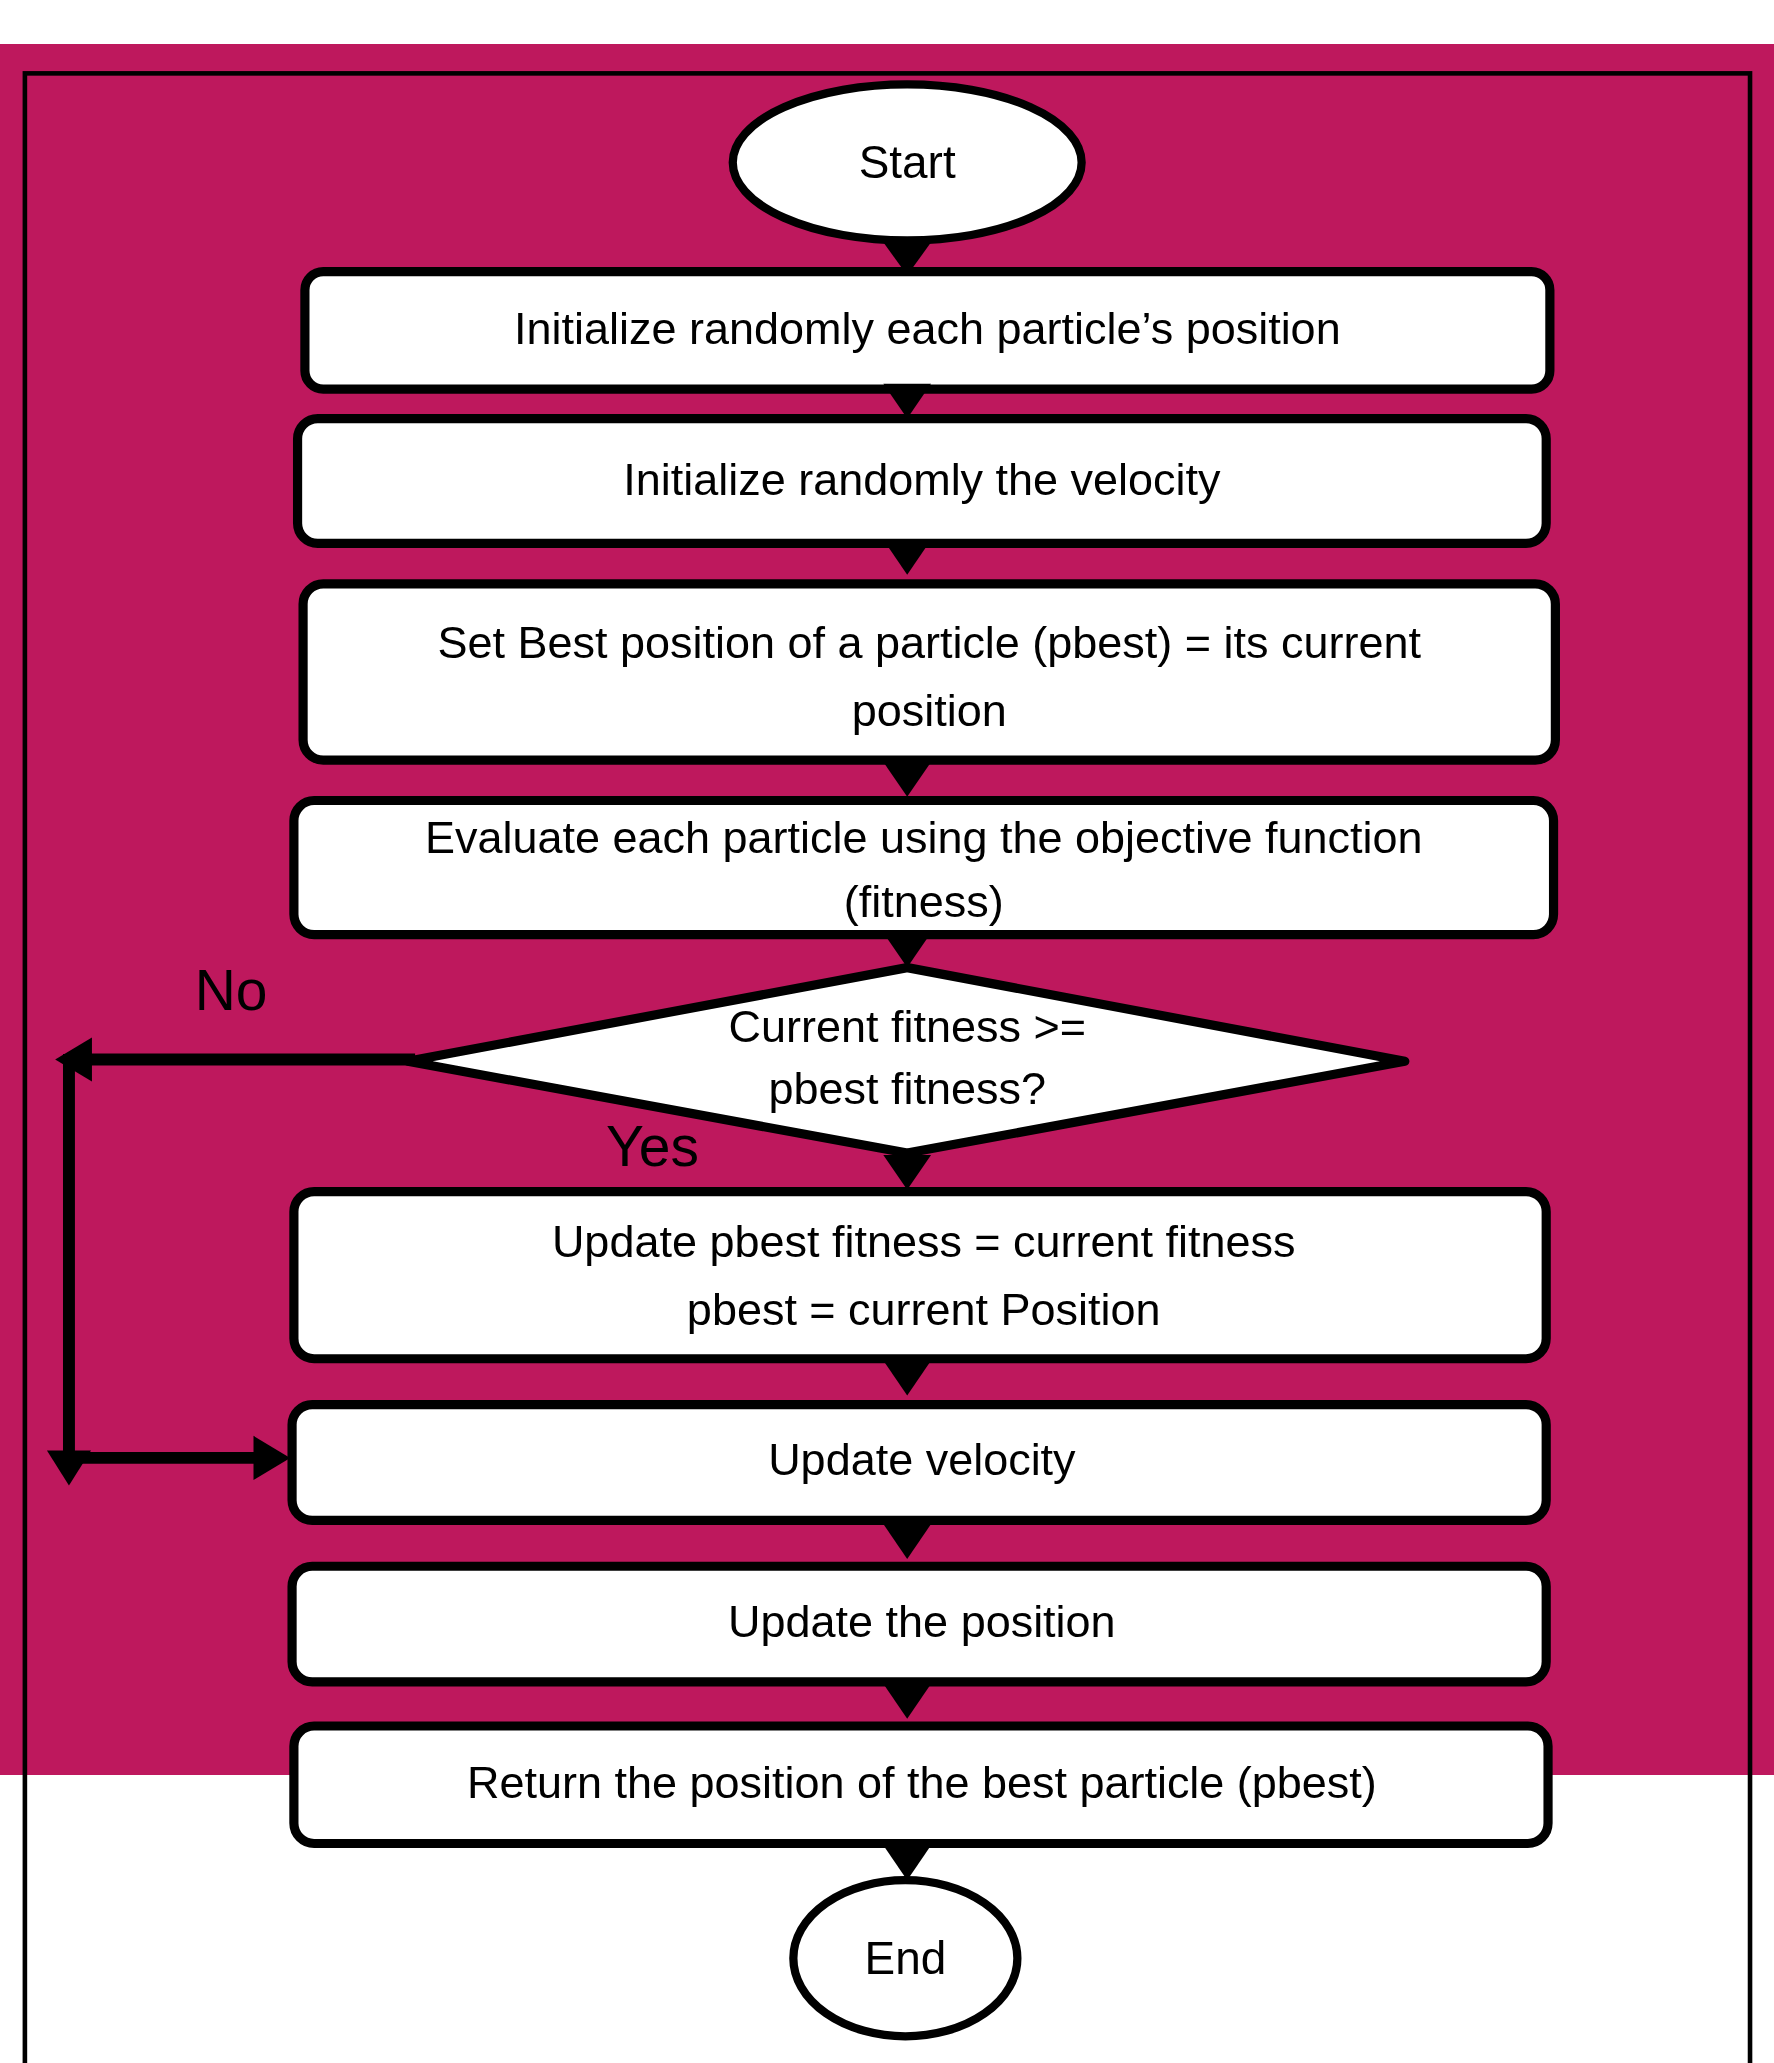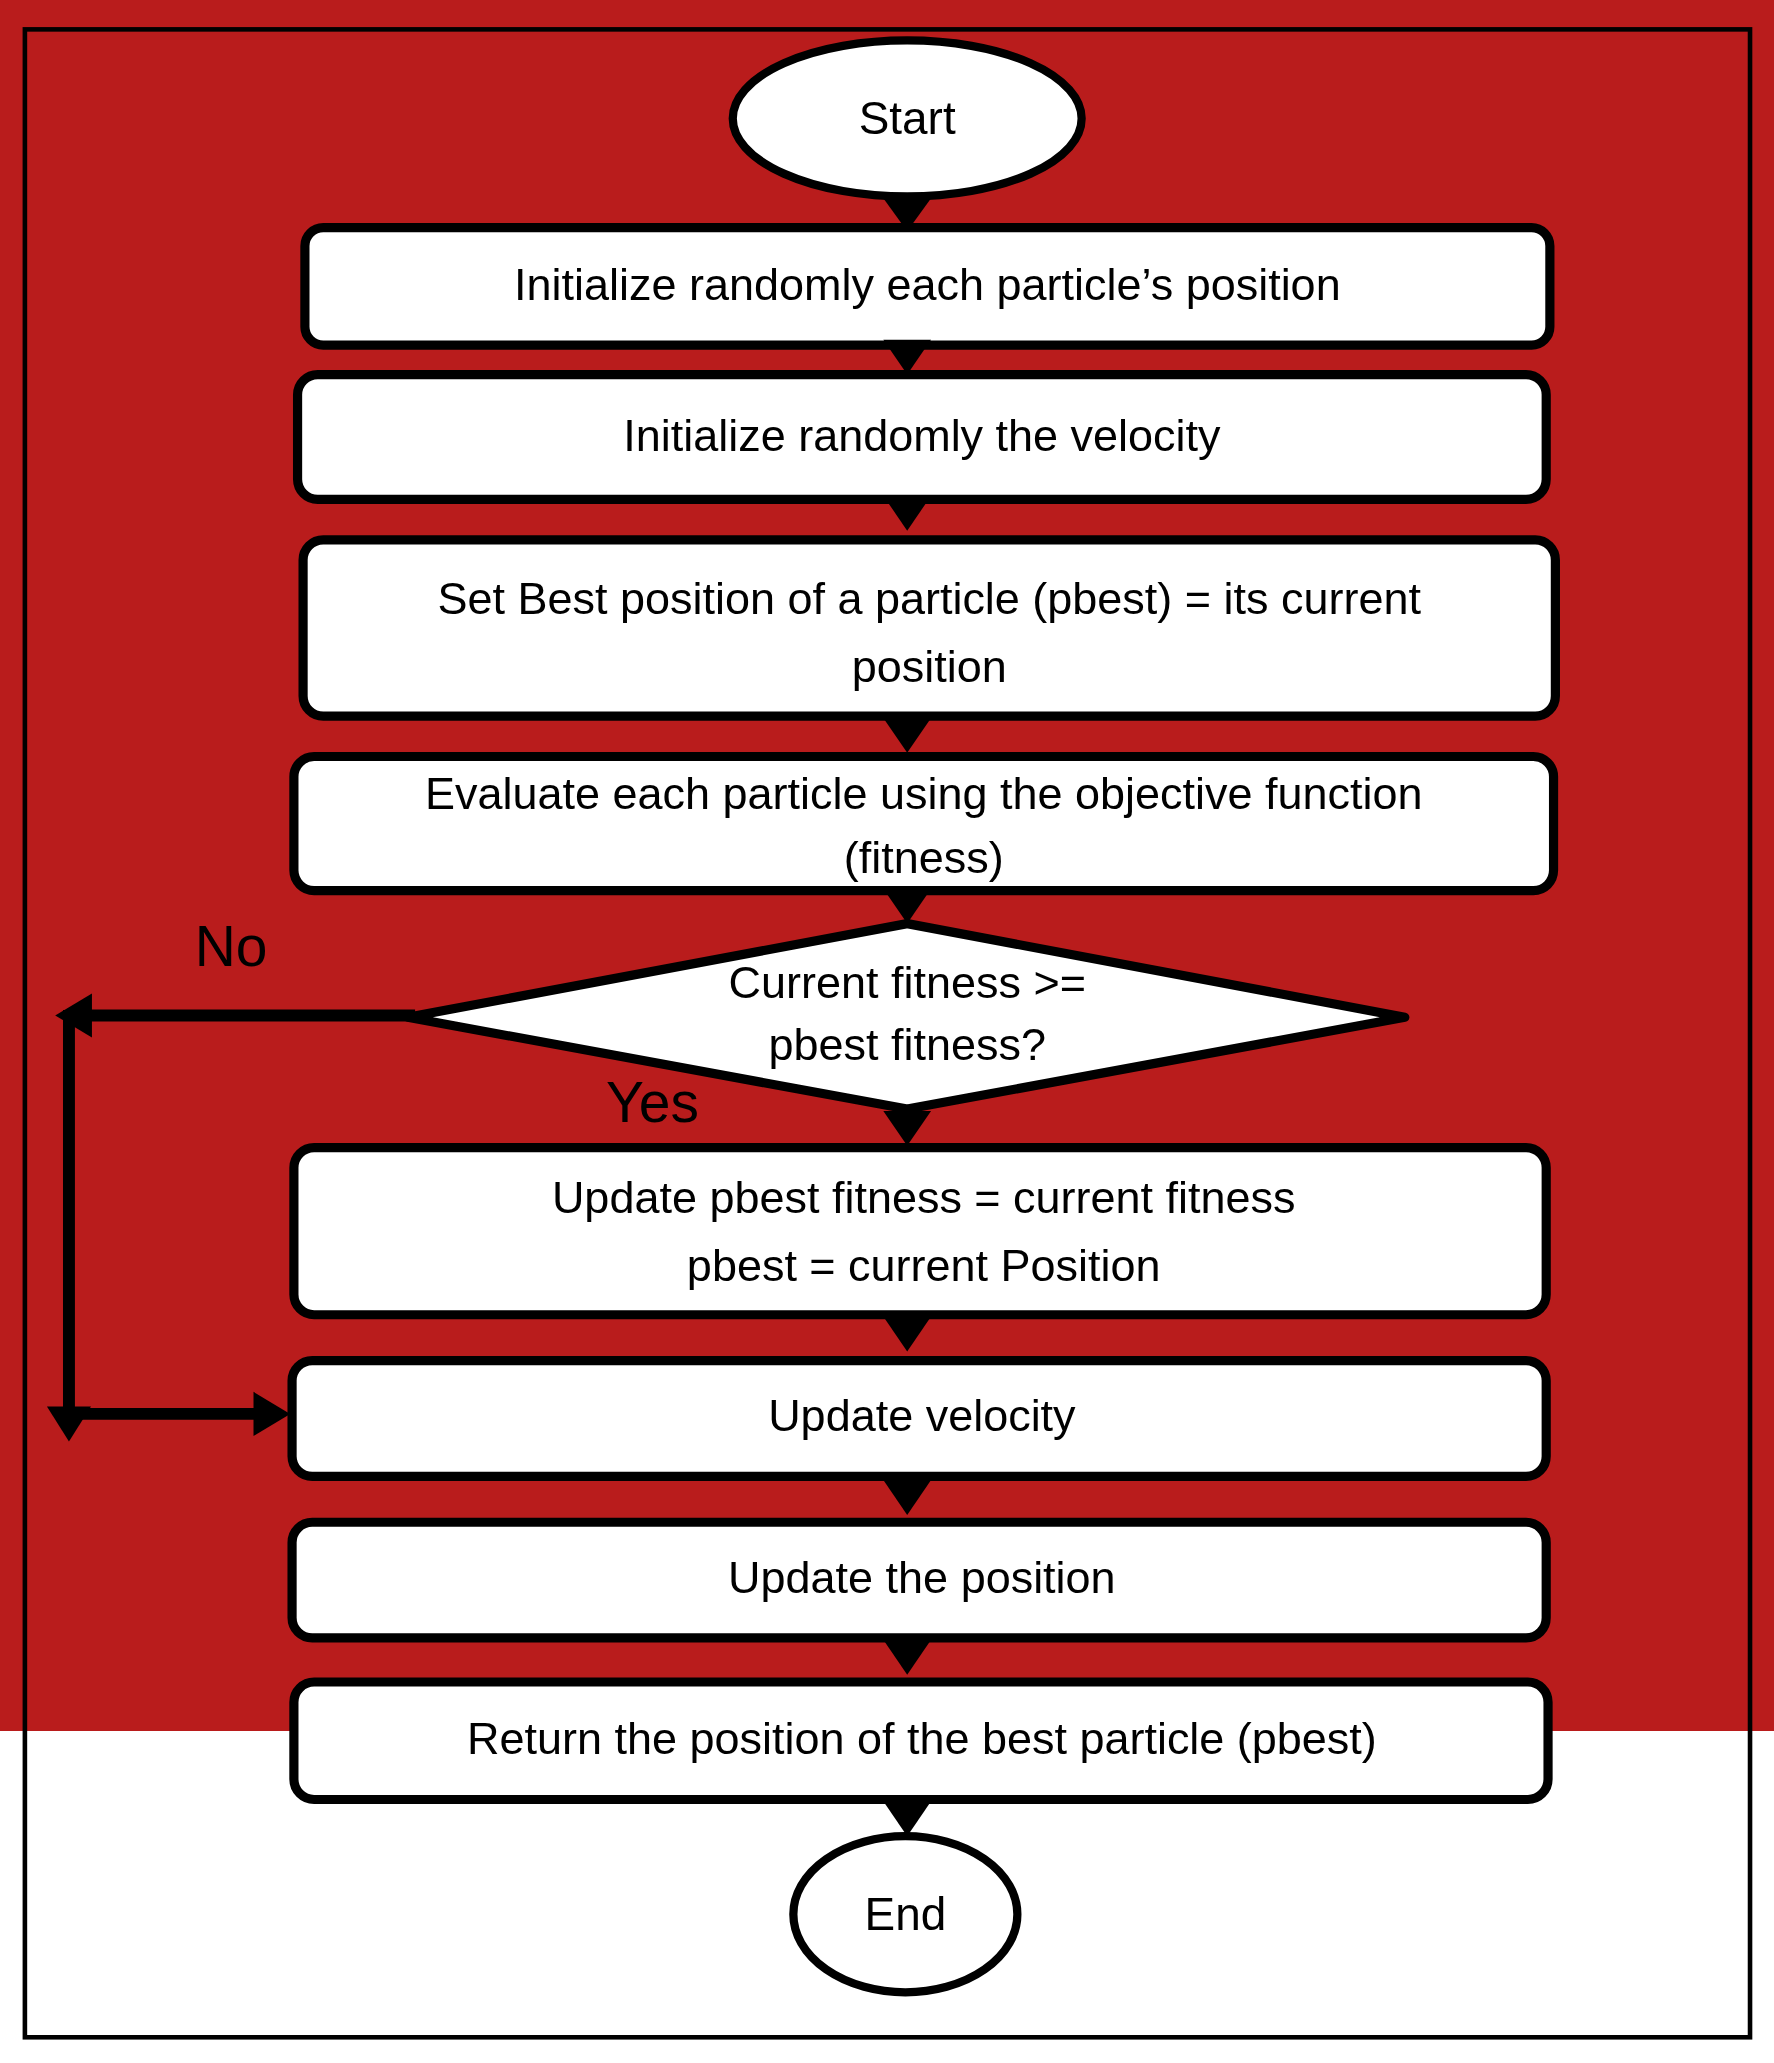--- a/index.html
+++ b/index.html
@@ -10,21 +10,22 @@
   body {
     width: 1774px;
     height: 2063px;
     font-family: "Liberation Sans", sans-serif;
     overflow: hidden;
   }
   #flowchart-root {
     position: relative;
     width: 1774px;
     height: 1731px;
-    background: #b91c1c;
+    background: #be185d;
+    margin-top: 44px;
   }
   svg.chart-canvas {
     display: block;
     width: 1774px;
     height: 2063px;
   }
   .shape-outline {
     fill: #ffffff;
     stroke: #000000;
     stroke-width: 10;

